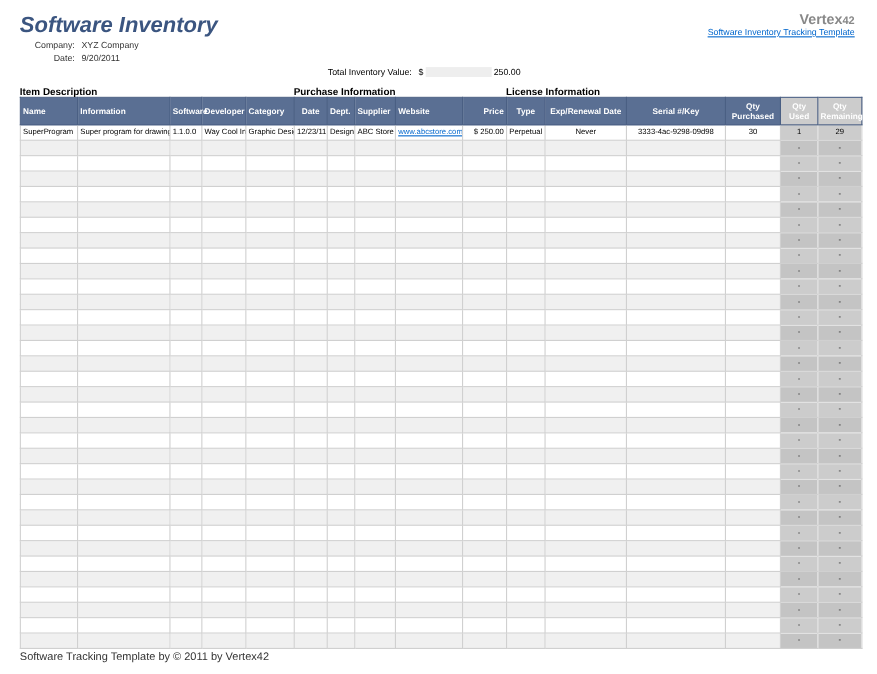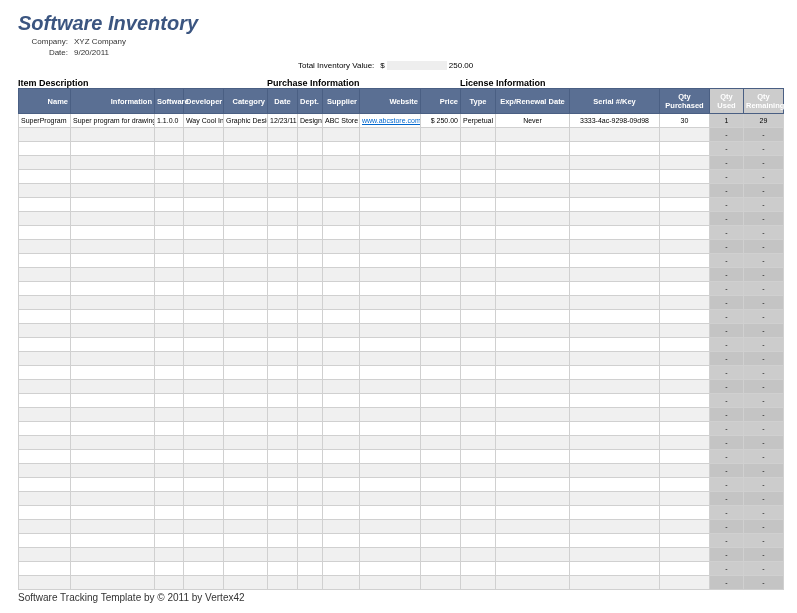--- a/index.html
+++ b/index.html
@@ -81,21 +81,21 @@
     width: 760px;
     table-layout: fixed;
   }
   thead th {
     background: #5a6f93;
     color: #fff;
     font-size: 7.5px;
     font-weight: bold;
     padding: 3px 2px;
     border: 1px solid #4a5f83;
-    text-align: right;
+    text-align: left;
   }
   tbody td {
     border: 1px solid #d0d0d0;
     height: 14px;
     font-size: 7px;
     padding: 1px 2px;
     overflow: hidden;
     white-space: nowrap;
     text-overflow: clip;
   }
@@ -134,20 +134,26 @@
     margin-top: 2px;
     color: #333;
   }
 </style>
 </head>
 <body>
 
 <div class="page">
   <div class="title">Software Inventory</div>
 
+  <div class="logo-area">
+    <div class="logo-text">
+      <span>Vertex</span><span class="suffix">42</span>
+    </div>
+    <div class="template-link">Software Inventory Tracking Template</div>
+  </div>
 
   <div class="meta-row">
     <div class="meta-label">Company:</div>
     <div class="meta-value">XYZ Company</div>
   </div>
   <div class="meta-row">
     <div class="meta-label">Date:</div>
     <div class="meta-value">9/20/2011</div>
   </div>
 

